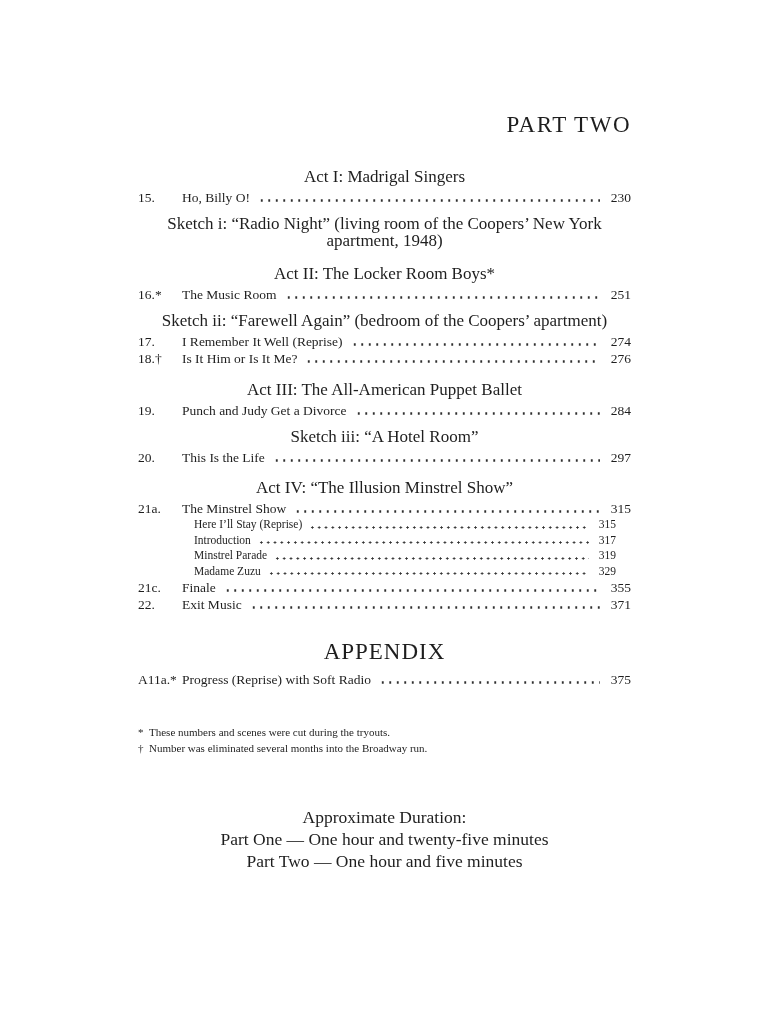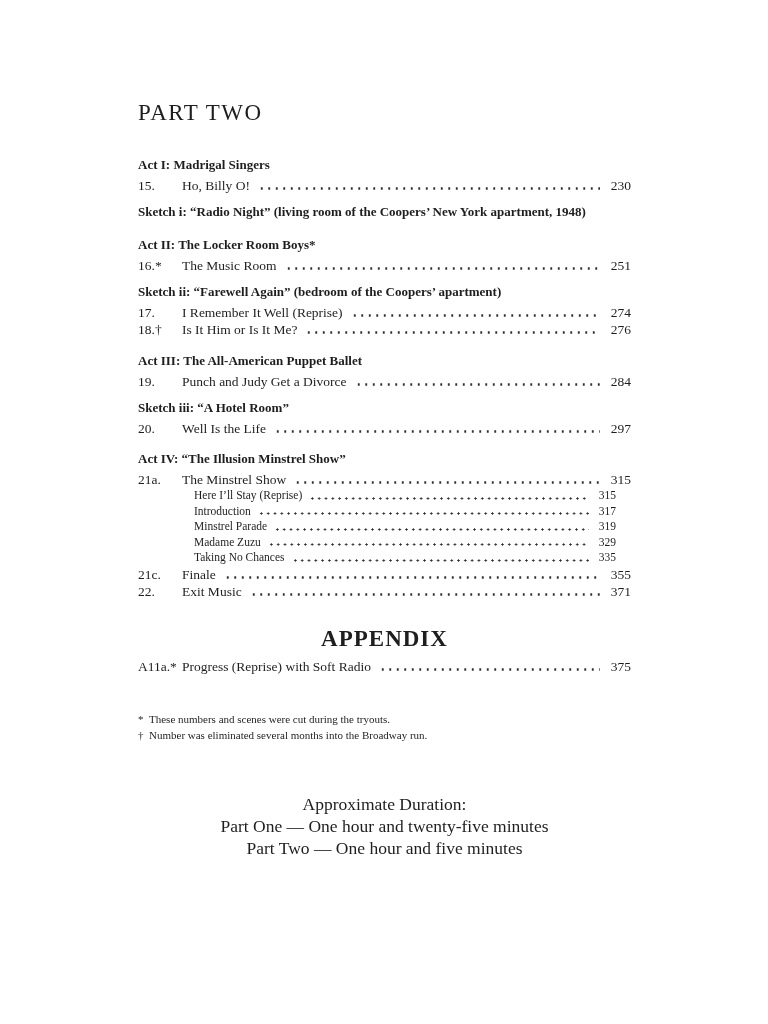--- a/index.html
+++ b/index.html
@@ -13,38 +13,39 @@
     height: 1024px;
     box-sizing: border-box;
     margin: 0 auto;
     background: #ffffff;
     color: #1e1e1e;
     font-family: "Liberation Serif", "DejaVu Serif", serif;
     padding: 100px 137px 0 138px;
     overflow: hidden;
   }
   .part-title {
-    text-align: left;
+    text-align: right;
     font-size: 23px;
     line-height: 26px;
     letter-spacing: 1.5px;
-    margin: 0 0 30px 0;
+    margin: 12px 0 30px 0;
     font-weight: 400;
   }
   .appendix-title {
     text-align: center;
     font-size: 23px;
     line-height: 26px;
     letter-spacing: 1px;
     margin: 26px 0 6px 0;
-    font-weight: 700;
+    font-weight: 400;
   }
   .heading {
-    font-weight: 700;
-    font-size: 13px;
+    text-align: center;
+    font-weight: 400;
+    font-size: 17px;
     line-height: 17px;
     margin: 9px 0 4px 0;
   }
   .mt-13 { margin-top: 13px; }
   .mt-14 { margin-top: 14px; }
   .mt-16 { margin-top: 16px; }
   .row {
     display: flex;
     align-items: center;
     font-size: 13.5px;
@@ -157,21 +158,21 @@
     <span class="num">19.</span>
     <span class="title">Punch and Judy Get a Divorce</span>
     <span class="dots"></span>
     <span class="pg">284</span>
   </div>
 
   <div class="heading">Sketch iii: “A Hotel Room”</div>
 
   <div class="row entry">
     <span class="num">20.</span>
-    <span class="title">Well Is the Life</span>
+    <span class="title">This Is the Life</span>
     <span class="dots"></span>
     <span class="pg">297</span>
   </div>
 
   <div class="heading mt-13">Act IV: “The Illusion Minstrel Show”</div>
 
   <div class="row entry">
     <span class="num">21a.</span>
     <span class="title">The Minstrel Show</span>
     <span class="dots"></span>
@@ -195,25 +196,20 @@
     <span class="dots"></span>
     <span class="pg">319</span>
   </div>
 
   <div class="row sub">
     <span class="title">Madame Zuzu</span>
     <span class="dots"></span>
     <span class="pg">329</span>
   </div>
 
-  <div class="row sub">
-    <span class="title">Taking No Chances</span>
-    <span class="dots"></span>
-    <span class="pg">335</span>
-  </div>
 
 
   <div class="row entry">
     <span class="num">21c.</span>
     <span class="title">Finale</span>
     <span class="dots"></span>
     <span class="pg">355</span>
   </div>
 
   <div class="row entry mt-13">

